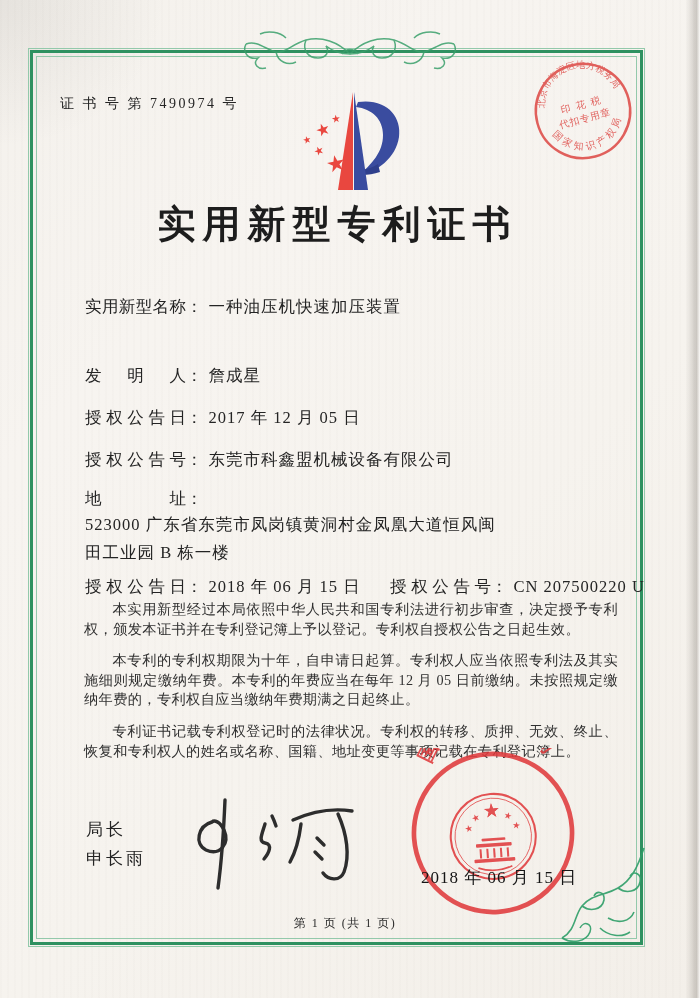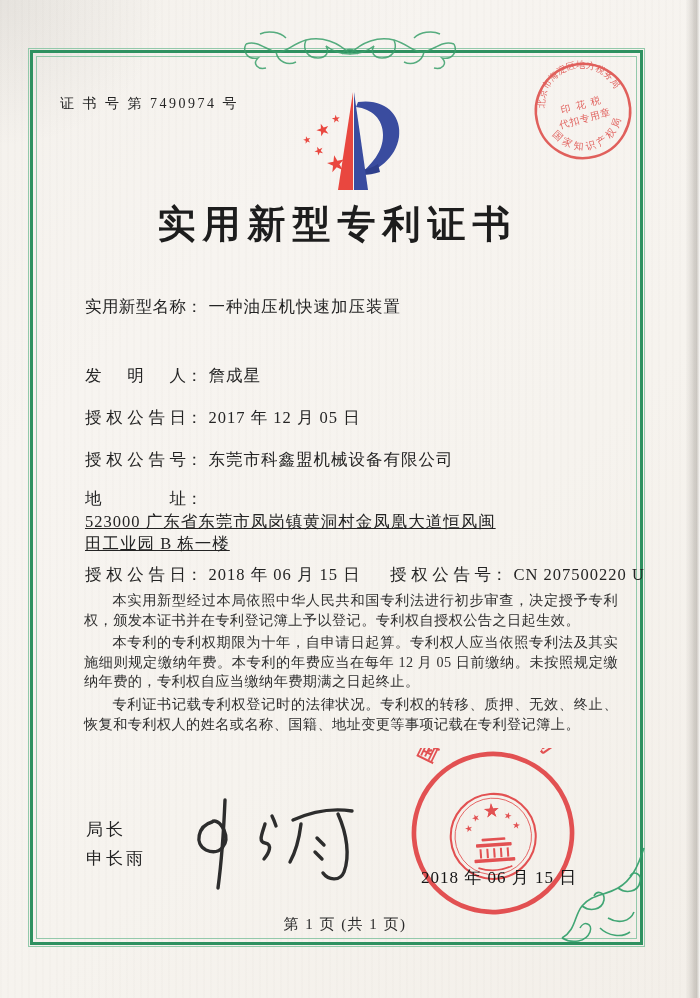--- a/index.html
+++ b/index.html
@@ -45,44 +45,44 @@
   .flabel{
     display:inline-block;width:101px;vertical-align:top;
     text-align:justify;text-align-last:justify;text-justify:distribute;
     letter-spacing:0;
   }
   .colon{display:inline-block;vertical-align:top;margin-right:6px;}
   .fvalue{display:inline-block;vertical-align:top;letter-spacing:1px;}
   .mb-a{margin-bottom:26px;text-decoration:underline;} .mb-b{margin-bottom:17px;margin-top:44px;} .mb-c{margin-bottom:18px;}
   .mb-d{margin-bottom:17px;} .mb-e{margin-bottom:14px;} .mb-f{margin-bottom:7px;}
   .frow.wrap{white-space:normal;}
-  .frow.wrap .fvalue{max-width:420px;line-height:22px;text-decoration:underline;}
+  .frow.wrap .fvalue{max-width:420px;line-height:28px;}
   .grant{position:relative;}
   .grant .pair-right{position:absolute;left:305px;top:0;white-space:nowrap;}
 
   .paras{
     position:absolute;left:84px;top:588px;width:534px;
     font-size:14.2px;line-height:19.6px;color:#303030;text-align:justify;letter-spacing:.4px;
   }
-  .paras p{margin:3px 0 3px 0;text-indent:2em;}
+  .paras p{margin:12px 0 3px 0;text-indent:2em;}
 
   .signer{position:absolute;left:86px;top:820px;font-size:17px;color:#242424;letter-spacing:3px;}
   .signer div{line-height:20px;}
   .signer .name{margin-top:9px;}
   .signature{position:absolute;left:168px;top:796px;}
 
   .seal-tax{position:absolute;left:528px;top:56px;opacity:.85;}
   .seal-office{position:absolute;left:408px;top:748px;opacity:.88;}
   .seal-date{
     position:absolute;left:421px;top:866px;z-index:5;
     font-size:17px;letter-spacing:1px;color:#151515;
   }
   .footer{
     position:absolute;left:0;top:915px;width:690px;text-align:center;
-    font-size:15px;letter-spacing:1.5px;color:#2a2a2a;
+    font-size:12px;letter-spacing:1.5px;color:#2a2a2a;
   }
   svg text{font-family:"Liberation Serif","DejaVu Serif",serif;}
 </style>
 </head>
 <body>
 
 <div class="page">
   <div class="corner-shade"></div>
 
   <div class="frame">

